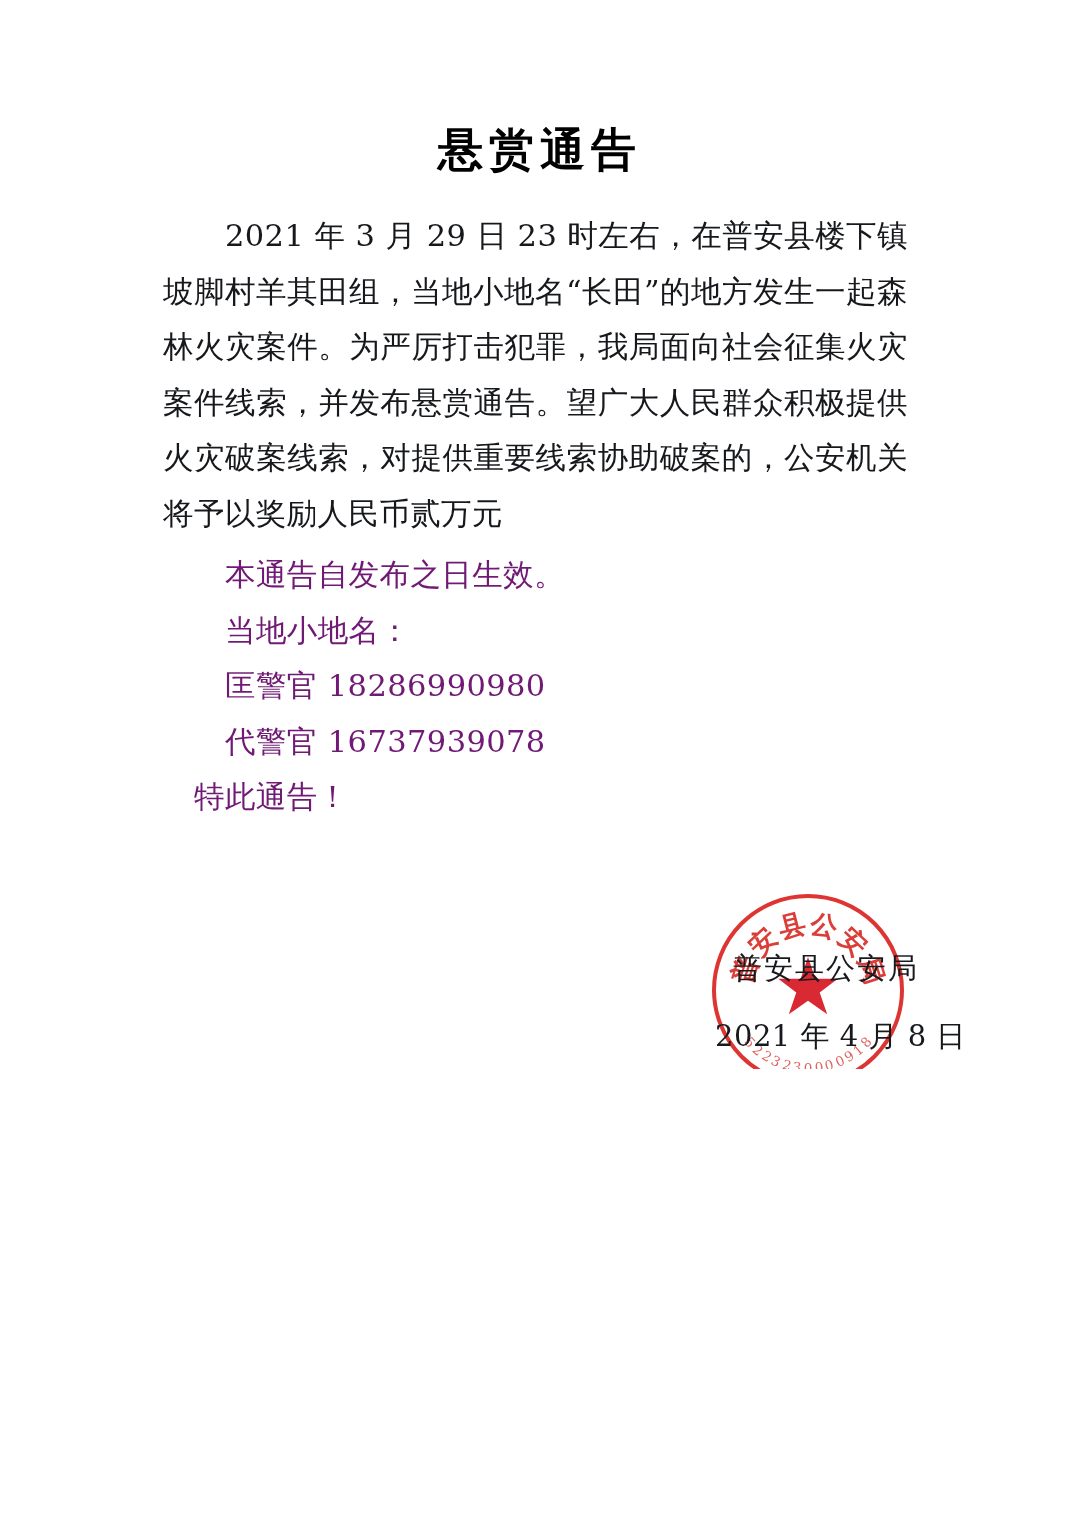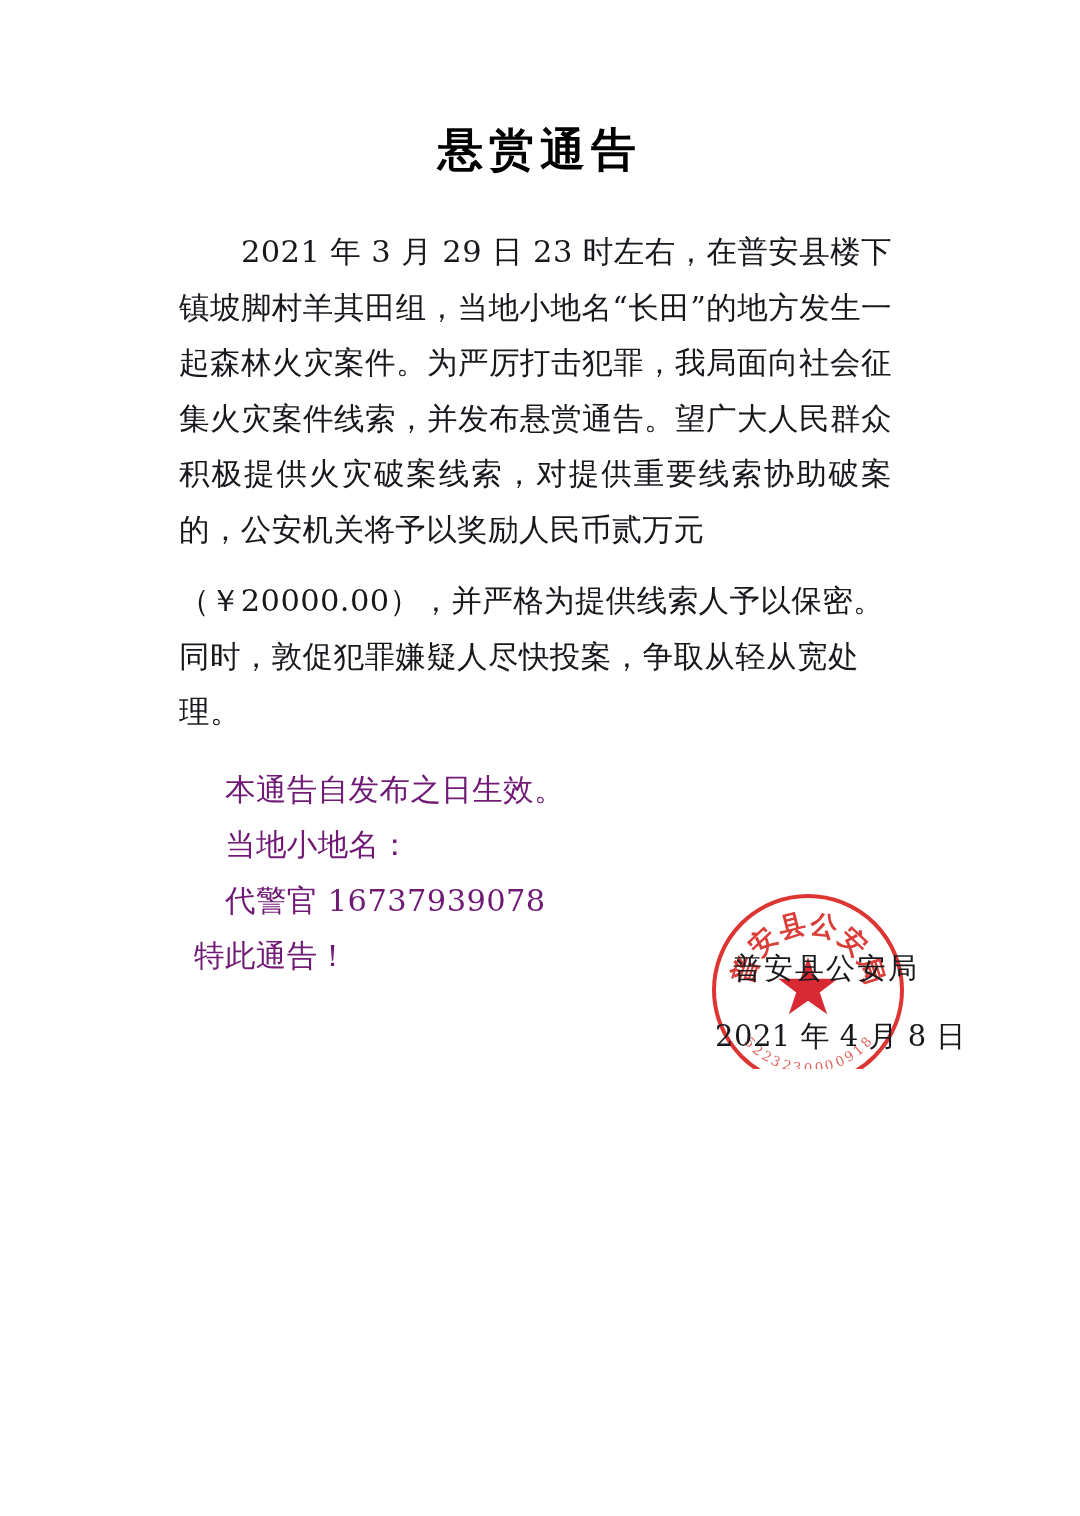--- a/index.html
+++ b/index.html
@@ -40,21 +40,21 @@
     width: 745px;
   }
 
   .para {
     font-size: 30.5px;
     line-height: 55.5px;
     text-align: justify;
     text-justify: inter-ideograph;
     color: #16181c;
     letter-spacing: 0.4px;
-    margin: 16px;
+    margin: 0;
   }
 
   .para.indent {
     text-indent: 62px;
   }
 
   .para.nojustify {
     text-align: left;
   }
 
@@ -172,28 +172,28 @@
 <body>
 
 <div class="page">
 
   <div class="doc-title">悬赏通告</div>
 
   <div class="body-block">
 
     <p class="para indent">2021 年 3 月 29 日 23 时左右，在普安县楼下镇坡脚村羊其田组，当地小地名“长田”的地方发生一起森林火灾案件。为严厉打击犯罪，我局面向社会征集火灾案件线索，并发布悬赏通告。望广大人民群众积极提供火灾破案线索，对提供重要线索协助破案的，公安机关将予以奖励人民币贰万元</p>
 
-    <p class="para nojustify">（￥20000.00），并严格为提供线索人予以保密。同时，敦促犯罪嫌疑人尽快投案，争取从轻从宽处理。</p>
 
     <div class="gap-sm"></div>
 
     <div class="line-row indent">本通告自发布之日生效。</div>
 
     <div class="line-row indent">当地小地名：</div>
 
+    <div class="line-row indent">匡警官 18286990980</div>
 
     <div class="line-row indent">代警官 16737939078</div>
 
 
     <div class="line-row indent-one">特此通告！</div>
 
   </div>
 
   <div class="seal">
     <div class="seal-star"></div>

